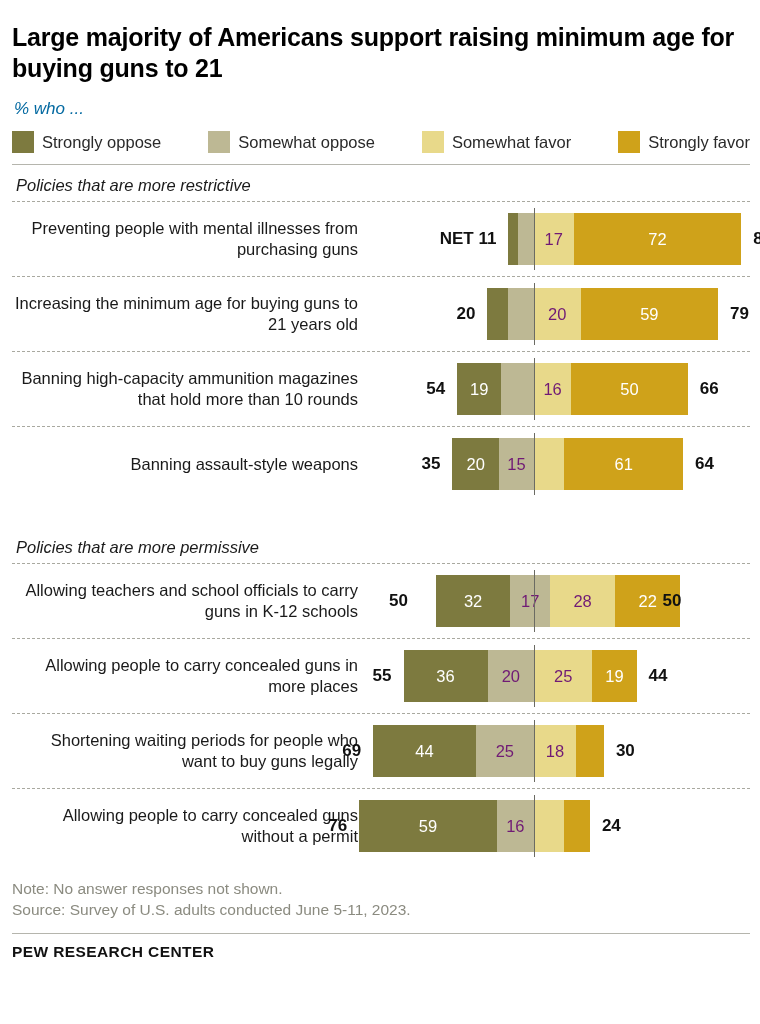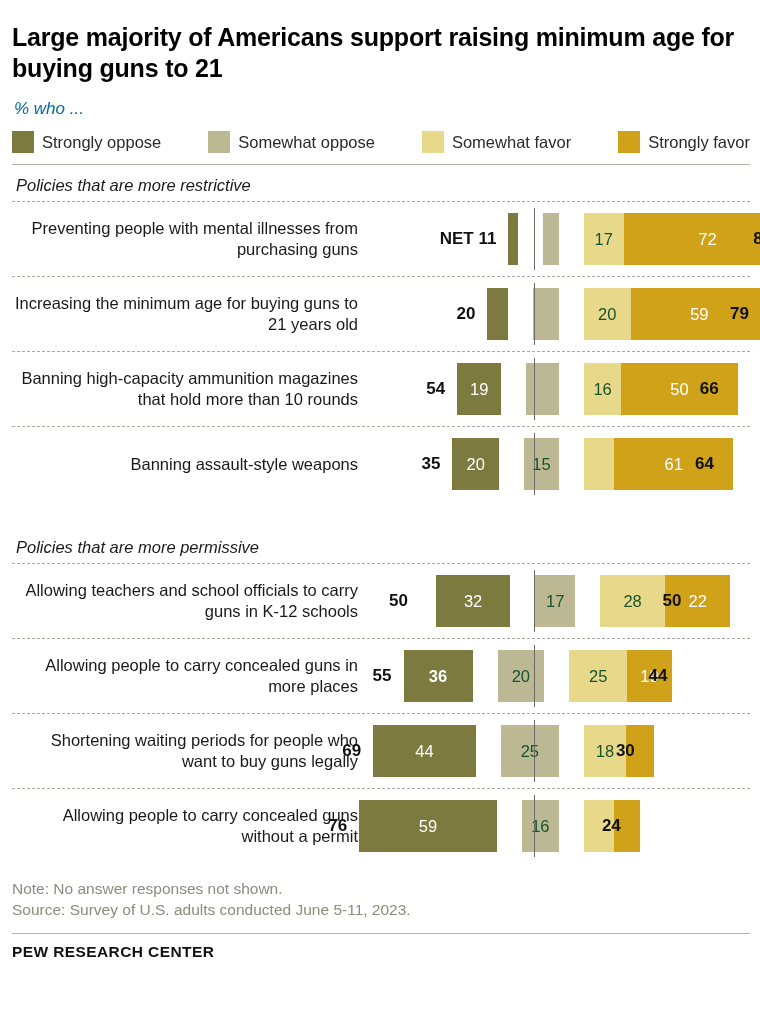--- a/index.html
+++ b/index.html
@@ -102,22 +102,21 @@
     display: flex;
     align-items: center;
     justify-content: center;
     font-size: 16.5px;
     color: #ffffff;
     font-weight: normal;
     box-sizing: border-box;
     overflow: hidden;
   }
   .seg.dark-text {
-    color: #14532d;
-    margin-left: 25px;
+    color: #701a75;
   }
   .net {
     position: absolute;
     top: 50%;
     transform: translateY(-50%);
     font-size: 17px;
     font-weight: bold;
     color: #111;
     white-space: nowrap;
   }
@@ -259,21 +258,21 @@
           </div>
           <div class="center-line" style="left: 166px; top: 6px; bottom: 6px;"></div>
           <div class="net net-left" style="right: 342.17px;">50</div>
           <div class="net net-right" style="left: 294.5px;">50</div>
         </div>
       </div>
       <div class="row">
         <div class="row-label">Allowing people to carry concealed guns in more places</div>
         <div class="row-chart">
           <div class="bar-wrap" style="left: 35.52px;">
-            <div class="seg" style="width: 69px; background: rgb(125, 122, 63); font-weight: bold;">36</div>
+            <div class="seg" style="width: 84px; background: rgb(125, 122, 63);">36</div>
             <div class="seg dark-text" style="width: 46.6px; background: rgb(189, 184, 148);">20</div>
             <div class="seg dark-text" style="width: 58.25px; background: rgb(232, 217, 138);">25</div>
             <div class="seg" style="width: 44.27px; background: rgb(207, 162, 26);">19</div>
           </div>
           <div class="center-line" style="left: 166px; top: 6px; bottom: 6px;"></div>
           <div class="net net-left" style="right: 358.48px;">55</div>
           <div class="net net-right" style="left: 280.52px;">44</div>
         </div>
       </div>
       <div class="row">

